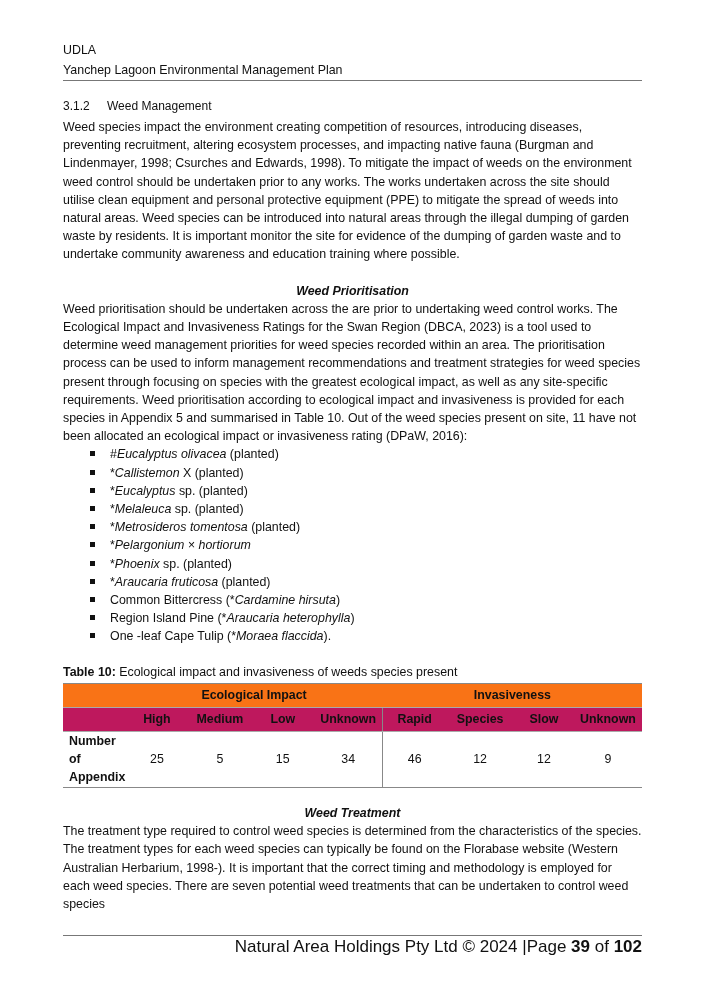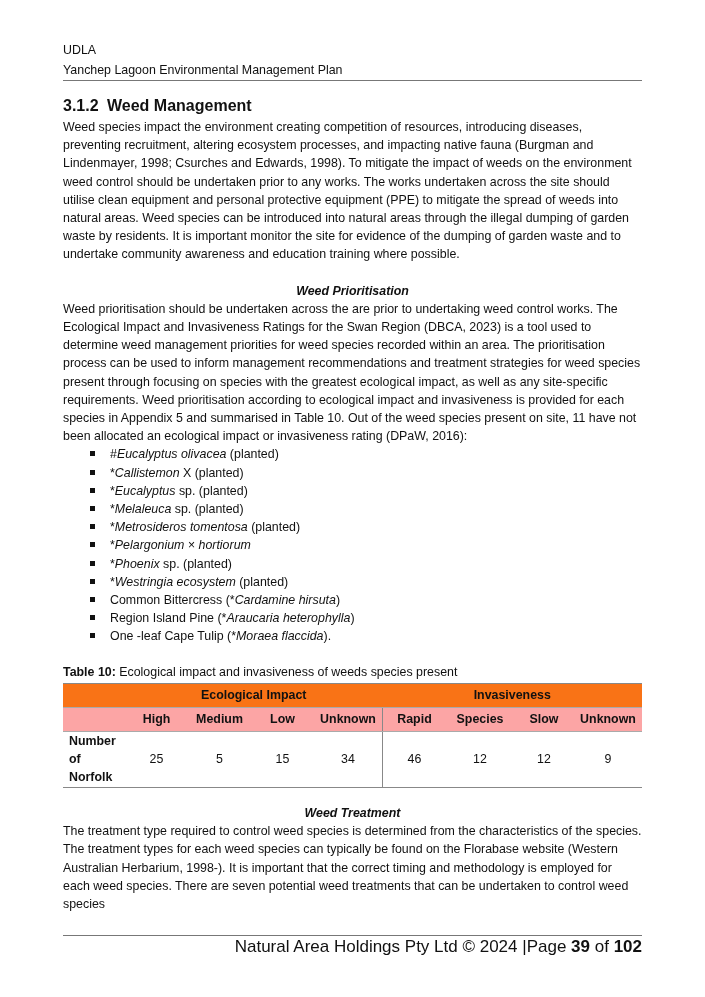--- a/index.html
+++ b/index.html
@@ -2,33 +2,33 @@
 <html><head>
   <meta charset="utf-8">
   <style>
     html, body { margin: 0; padding: 0; background: #ffffff; }
     body { width: 705px; height: 997px; position: relative; overflow: hidden;
            font-family: "Liberation Sans", sans-serif; color: #111; }
     .page { position: absolute; left: 63px; top: 0; width: 579px; }
     .hdr { position: absolute; top: 40px; left: 0; width: 579px; font-size: 12.4px; line-height: 20px; }
     .hdr-rule { position: absolute; top: 80px; left: 0; width: 579px; height: 0; border-top: 1.2px solid #777; }
     .content { position: absolute; top: 96px; left: 0; width: 579px; font-size: 12.4px; line-height: 18.2px; }
-    h3 { font-size: 16px; font-weight: bold; margin: 0 0 2px 0; line-height: 20px; }
+    h3 { font-size: 12px; font-weight: normal; margin: 0 0 2px 0; line-height: 20px; }
     h3 .num { display: inline-block; width: 44px; }
     p { margin: 0; }
     .sub { font-weight: bold; font-style: italic; margin-top: 18px; text-align: center; }
     ul { list-style: none; margin: 0; padding: 0 0 0 27px; }
     ul li { position: relative; padding-left: 20px; }
     ul li .bullet { position: absolute; left: 0; top: 6px; width: 5px; height: 5px; background: #111; }
     .caption { margin-top: 17px; }
     .caption b { font-weight: bold; }
     table { border-collapse: collapse; width: 579px; margin-top: 2px; font-size: 12.4px; }
     th, td { text-align: center; padding: 0; }
     thead tr.r1 th { background: #f97316; height: 23px; border-top: 1.2px solid #888; font-weight: bold; }
-    thead tr.r2 th { background: #fca5a5; height: 23px; border-top: 1.2px solid #aaa; border-bottom: 1.2px solid #aaa; font-weight: bold; }
+    thead tr.r2 th { background: #be185d; height: 23px; border-top: 1.2px solid #aaa; border-bottom: 1.2px solid #aaa; font-weight: bold; }
     tbody td { height: 55px; border-bottom: 1.2px solid #888; }
     tbody td.rowlbl { text-align: left; font-weight: bold; width: 56px; line-height: 18.2px; padding-left: 6px; }
     .vsep { border-left: 1.2px solid #888; }
     .ftr-rule { position: absolute; top: 935px; left: 0; width: 579px; height: 0; border-top: 1.2px solid #777; }
     .ftr { position: absolute; top: 938px; right: 0; font-size: 17px; line-height: 18px; text-align: right; }
     .ftr b { font-weight: bold; }
   </style>
 </head>
 <body>
 
@@ -50,21 +50,21 @@
     <p>Weed prioritisation should be undertaken across the are prior to undertaking weed control works. The Ecological Impact and Invasiveness Ratings for the Swan Region (DBCA, 2023) is a tool used to determine weed management priorities for weed species recorded within an area. The prioritisation process can be used to inform management recommendations and treatment strategies for weed species present through focusing on species with the greatest ecological impact, as well as any site-specific requirements. Weed prioritisation according to ecological impact and invasiveness is provided for each species in Appendix 5 and summarised in Table 10. Out of the weed species present on site, 11 have not been allocated an ecological impact or invasiveness rating (DPaW, 2016):</p>
 
     <ul>
       <li><span class="bullet"></span><span>#</span><i>Eucalyptus olivacea</i><span> (planted)</span></li>
       <li><span class="bullet"></span><span>*</span><i>Callistemon</i><span> X (planted)</span></li>
       <li><span class="bullet"></span><span>*</span><i>Eucalyptus</i><span> sp. (planted)</span></li>
       <li><span class="bullet"></span><span>*</span><i>Melaleuca</i><span> sp. (planted)</span></li>
       <li><span class="bullet"></span><span>*</span><i>Metrosideros tomentosa</i><span> (planted)</span></li>
       <li><span class="bullet"></span><span>*</span><i>Pelargonium × hortiorum</i><span></span></li>
       <li><span class="bullet"></span><span>*</span><i>Phoenix</i><span> sp. (planted)</span></li>
-      <li><span class="bullet"></span><span>*</span><i>Westringia ecosystem</i><span> (planted)</span></li>
+      <li><span class="bullet"></span><span>*</span><i>Araucaria fruticosa</i><span> (planted)</span></li>
       <li><span class="bullet"></span><span>Common Bittercress (*</span><i>Cardamine hirsuta</i><span>)</span></li>
       <li><span class="bullet"></span><span>Region Island Pine (*</span><i>Araucaria heterophylla</i><span>)</span></li>
       <li><span class="bullet"></span><span>One -leaf Cape Tulip (*</span><i>Moraea flaccida</i><span>).</span></li>
     </ul>
 
     <p class="caption"><b>Table 10:</b><span> Ecological impact and invasiveness of weeds species present</span></p>
 
     <table>
       <thead>
         <tr class="r1">
@@ -79,21 +79,21 @@
           <th style="width:63px">Low</th>
           <th style="width:68px">Unknown</th>
           <th class="vsep" style="width:63px">Rapid</th>
           <th style="width:68px">Species</th>
           <th style="width:60px">Slow</th>
           <th style="width:68px">Unknown</th>
         </tr>
       </thead>
       <tbody>
         <tr>
-          <td class="rowlbl"><span>Number</span><br><span>of</span><br><span>Norfolk</span></td>
+          <td class="rowlbl"><span>Number</span><br><span>of</span><br><span>Appendix</span></td>
           <td>25</td>
           <td>5</td>
           <td>15</td>
           <td>34</td>
           <td class="vsep">46</td>
           <td>12</td>
           <td>12</td>
           <td>9</td>
         </tr>
       </tbody>

